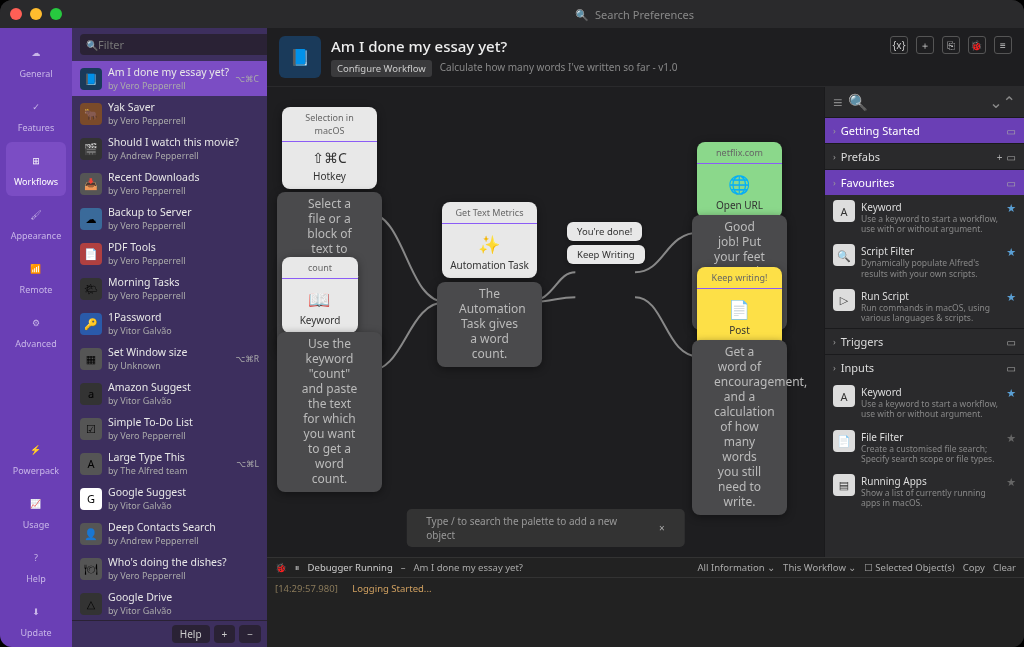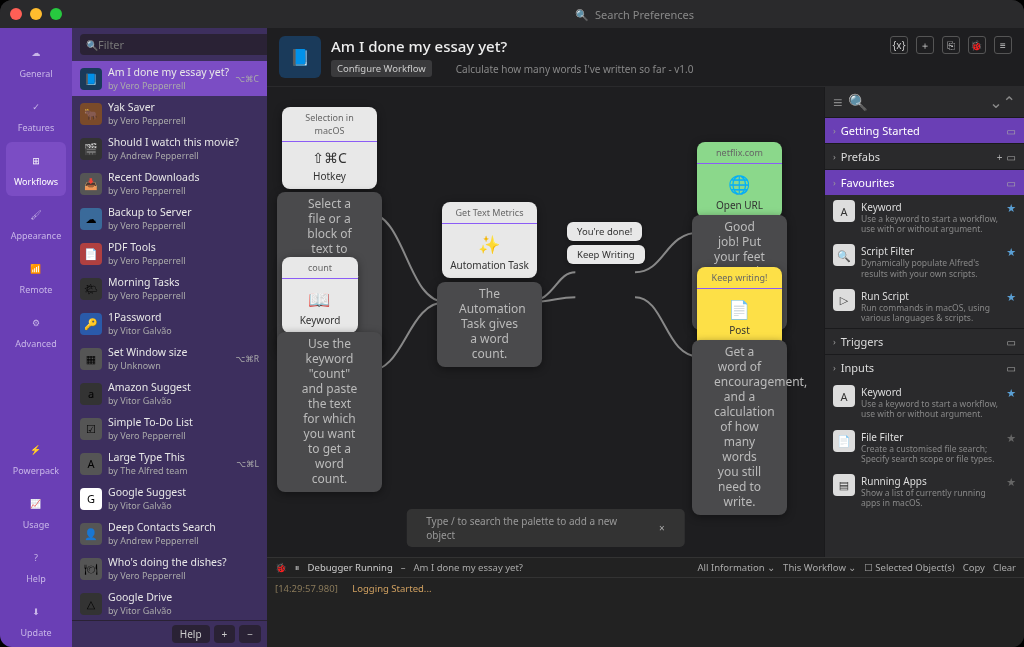--- a/index.html
+++ b/index.html
@@ -31,21 +31,21 @@
 .wf-author { font-size:9px; color:#aaa; }
 .wf-short { font-size:8.5px; color:#aaa; }
 .wf-footer { display:flex; align-items:center; padding:4px 6px; gap:4px; border-top:1px solid #2a2235; }
 .wf-footer .btn { background:#2a2235; color:#ccc; font-size:10px; padding:2px 8px; border-radius:4px; cursor:pointer; }
 
 .content { flex:1; display:flex; flex-direction:column; background:#1e1e20; overflow:hidden; }
 .header { display:flex; align-items:flex-start; gap:10px; padding:8px 12px; border-bottom:1px solid #2a2a2c; }
 .hd-icon { width:42px; height:42px; background:#1a3a5a; border-radius:6px; display:flex; align-items:center; justify-content:center; color:#6bb; }
 .hd-main { flex:1; }
 .hd-title { font-size:15px; color:#eee; font-weight:500; }
-.hd-sub { display:flex; align-items:center; gap:24px; margin-top:4px; }
+.hd-sub { display:flex; gap:8px; margin-top:4px; }
 .hd-pill { background:#3a3a3c; color:#ccc; font-size:9.5px; padding:2px 6px; border-radius:3px; }
 .hd-desc { font-size:10px; color:#888; }
 .hd-tools { display:flex; gap:8px; color:#ccc; }
 .hd-tool { width:18px; height:18px; border:1px solid #555; border-radius:3px; display:flex; align-items:center; justify-content:center; font-size:10px; cursor:pointer; }
 
 .canvas-wrap { flex:1; display:flex; overflow:hidden; }
 .canvas { flex:1; position:relative; background:#1e1e20; }
 .node { position:absolute; background:#e8e8e8; border-radius:8px; color:#333; text-align:center; font-size:9.5px; box-shadow:0 2px 8px rgba(0,0,0,.4); }
 .node-top { padding:4px 8px; font-size:9px; color:#666; border-bottom:1px solid #8b5cf6; }
 .node-body { padding:6px 8px; }

